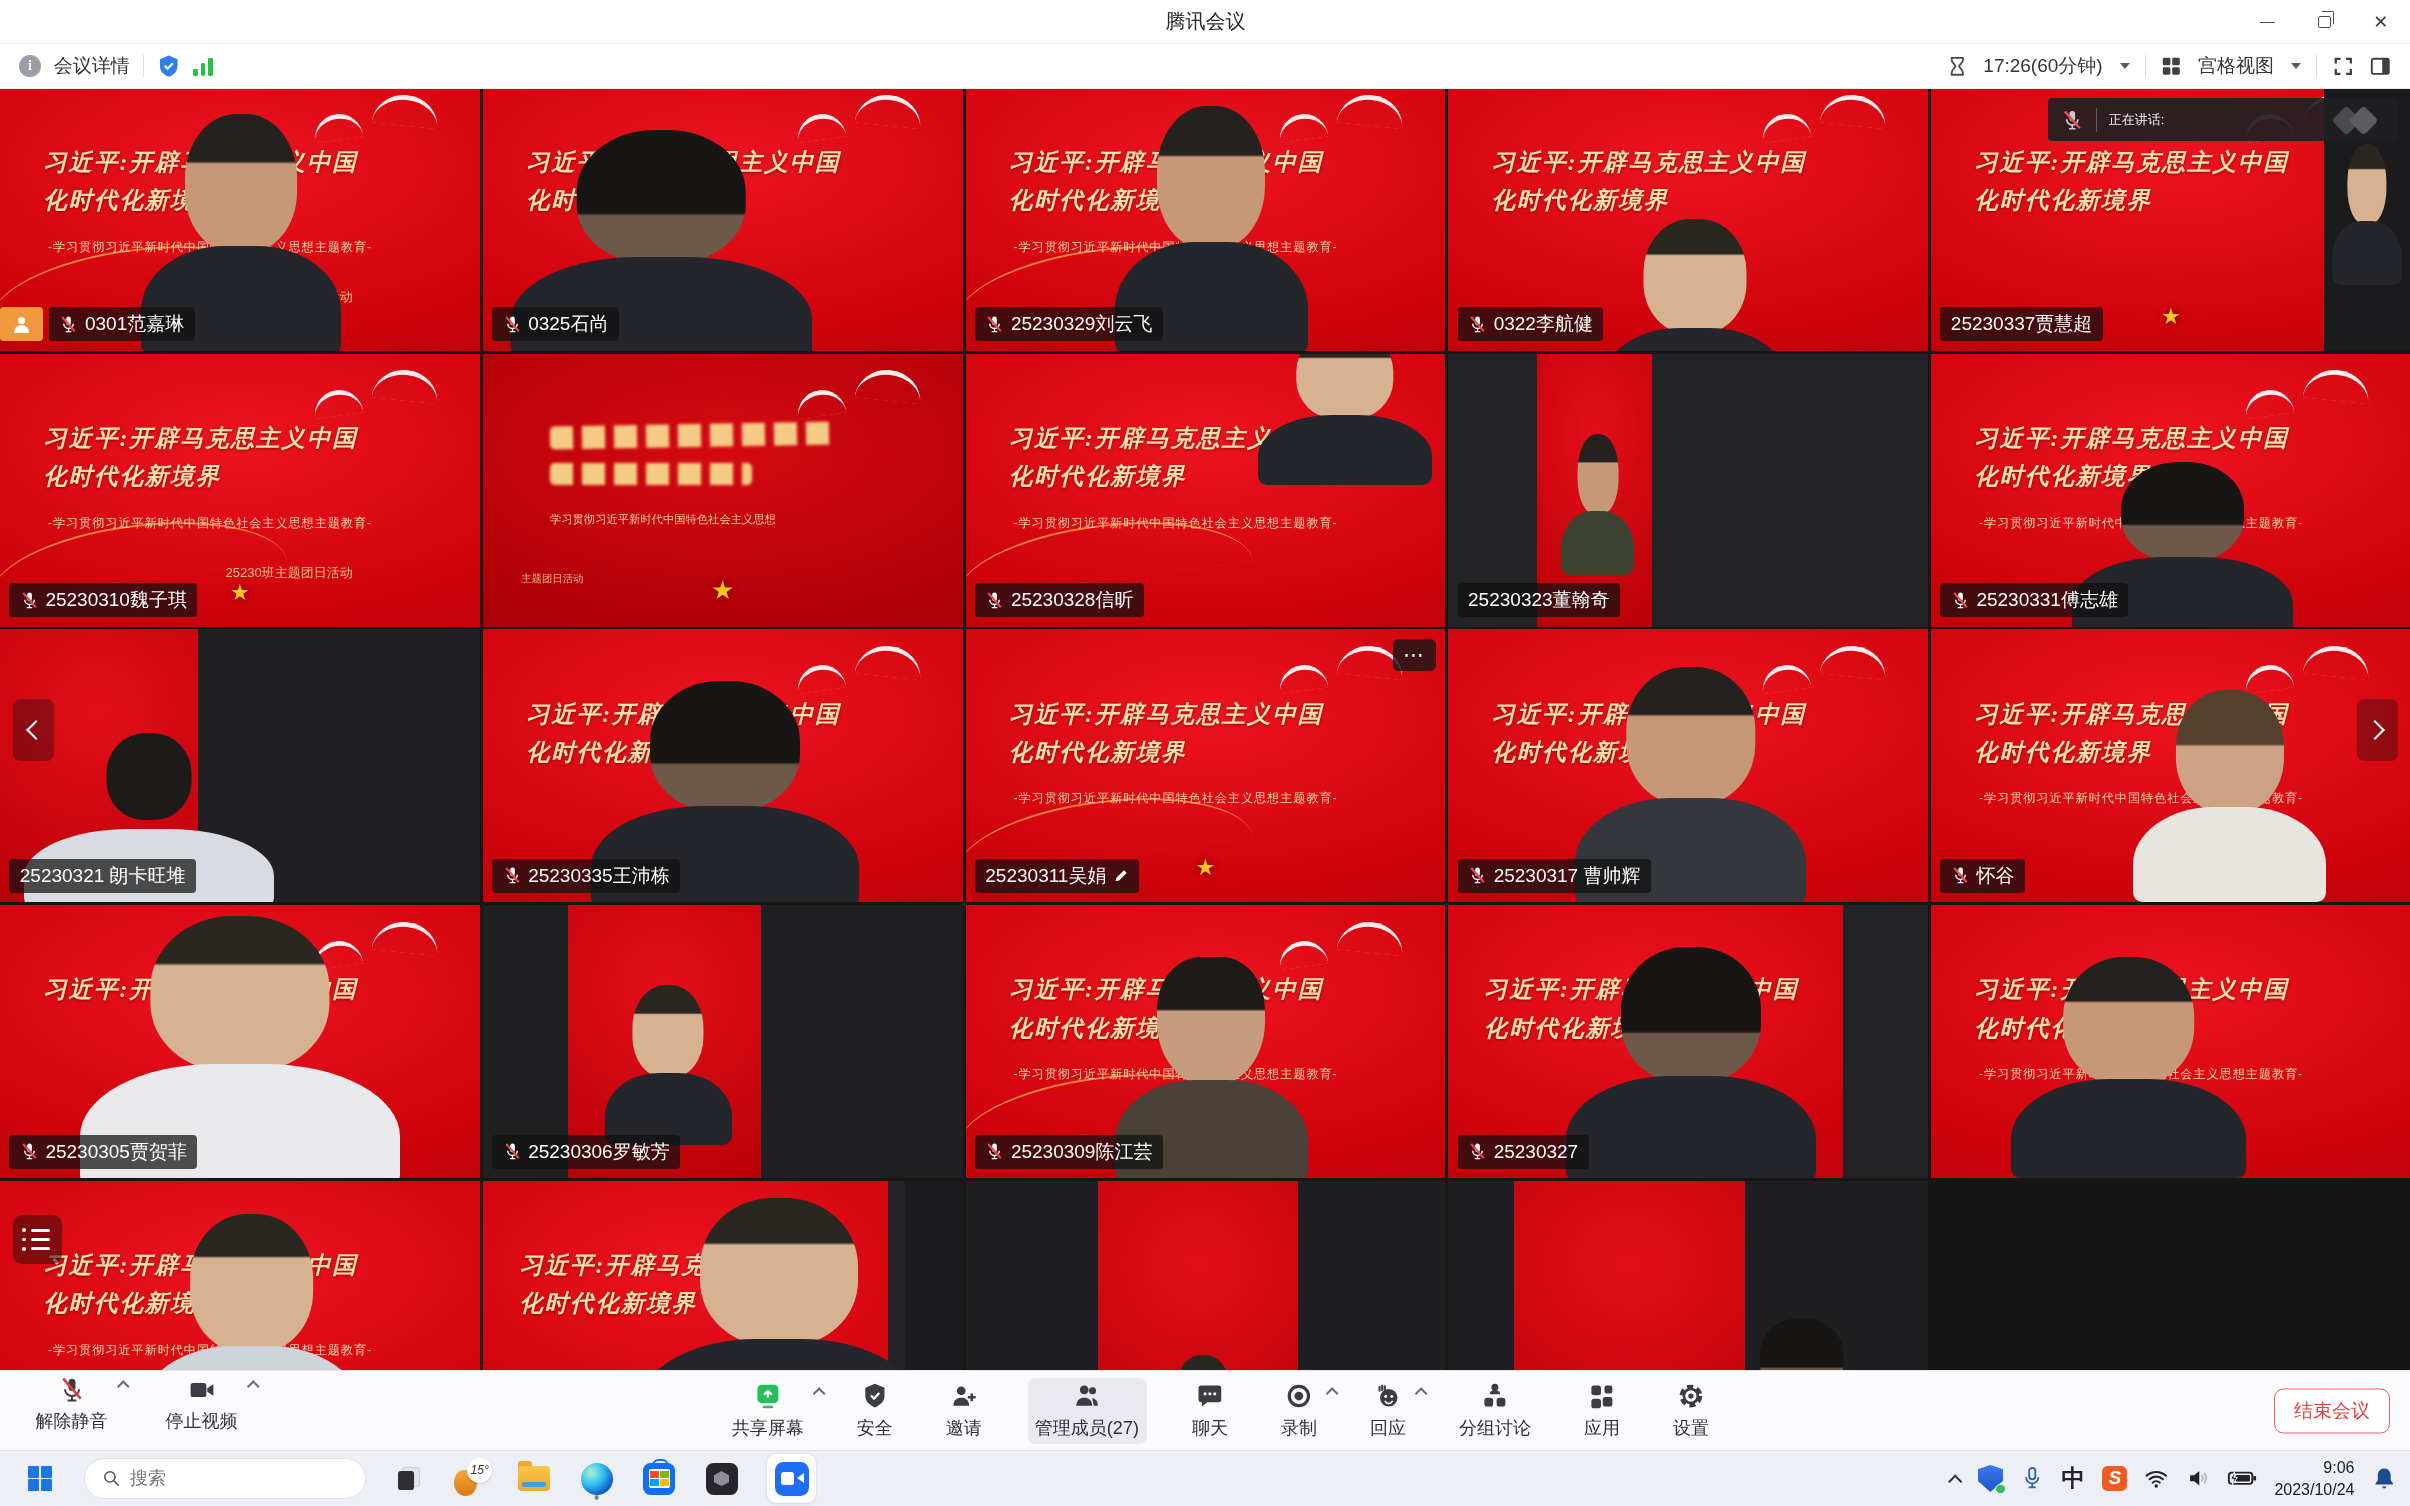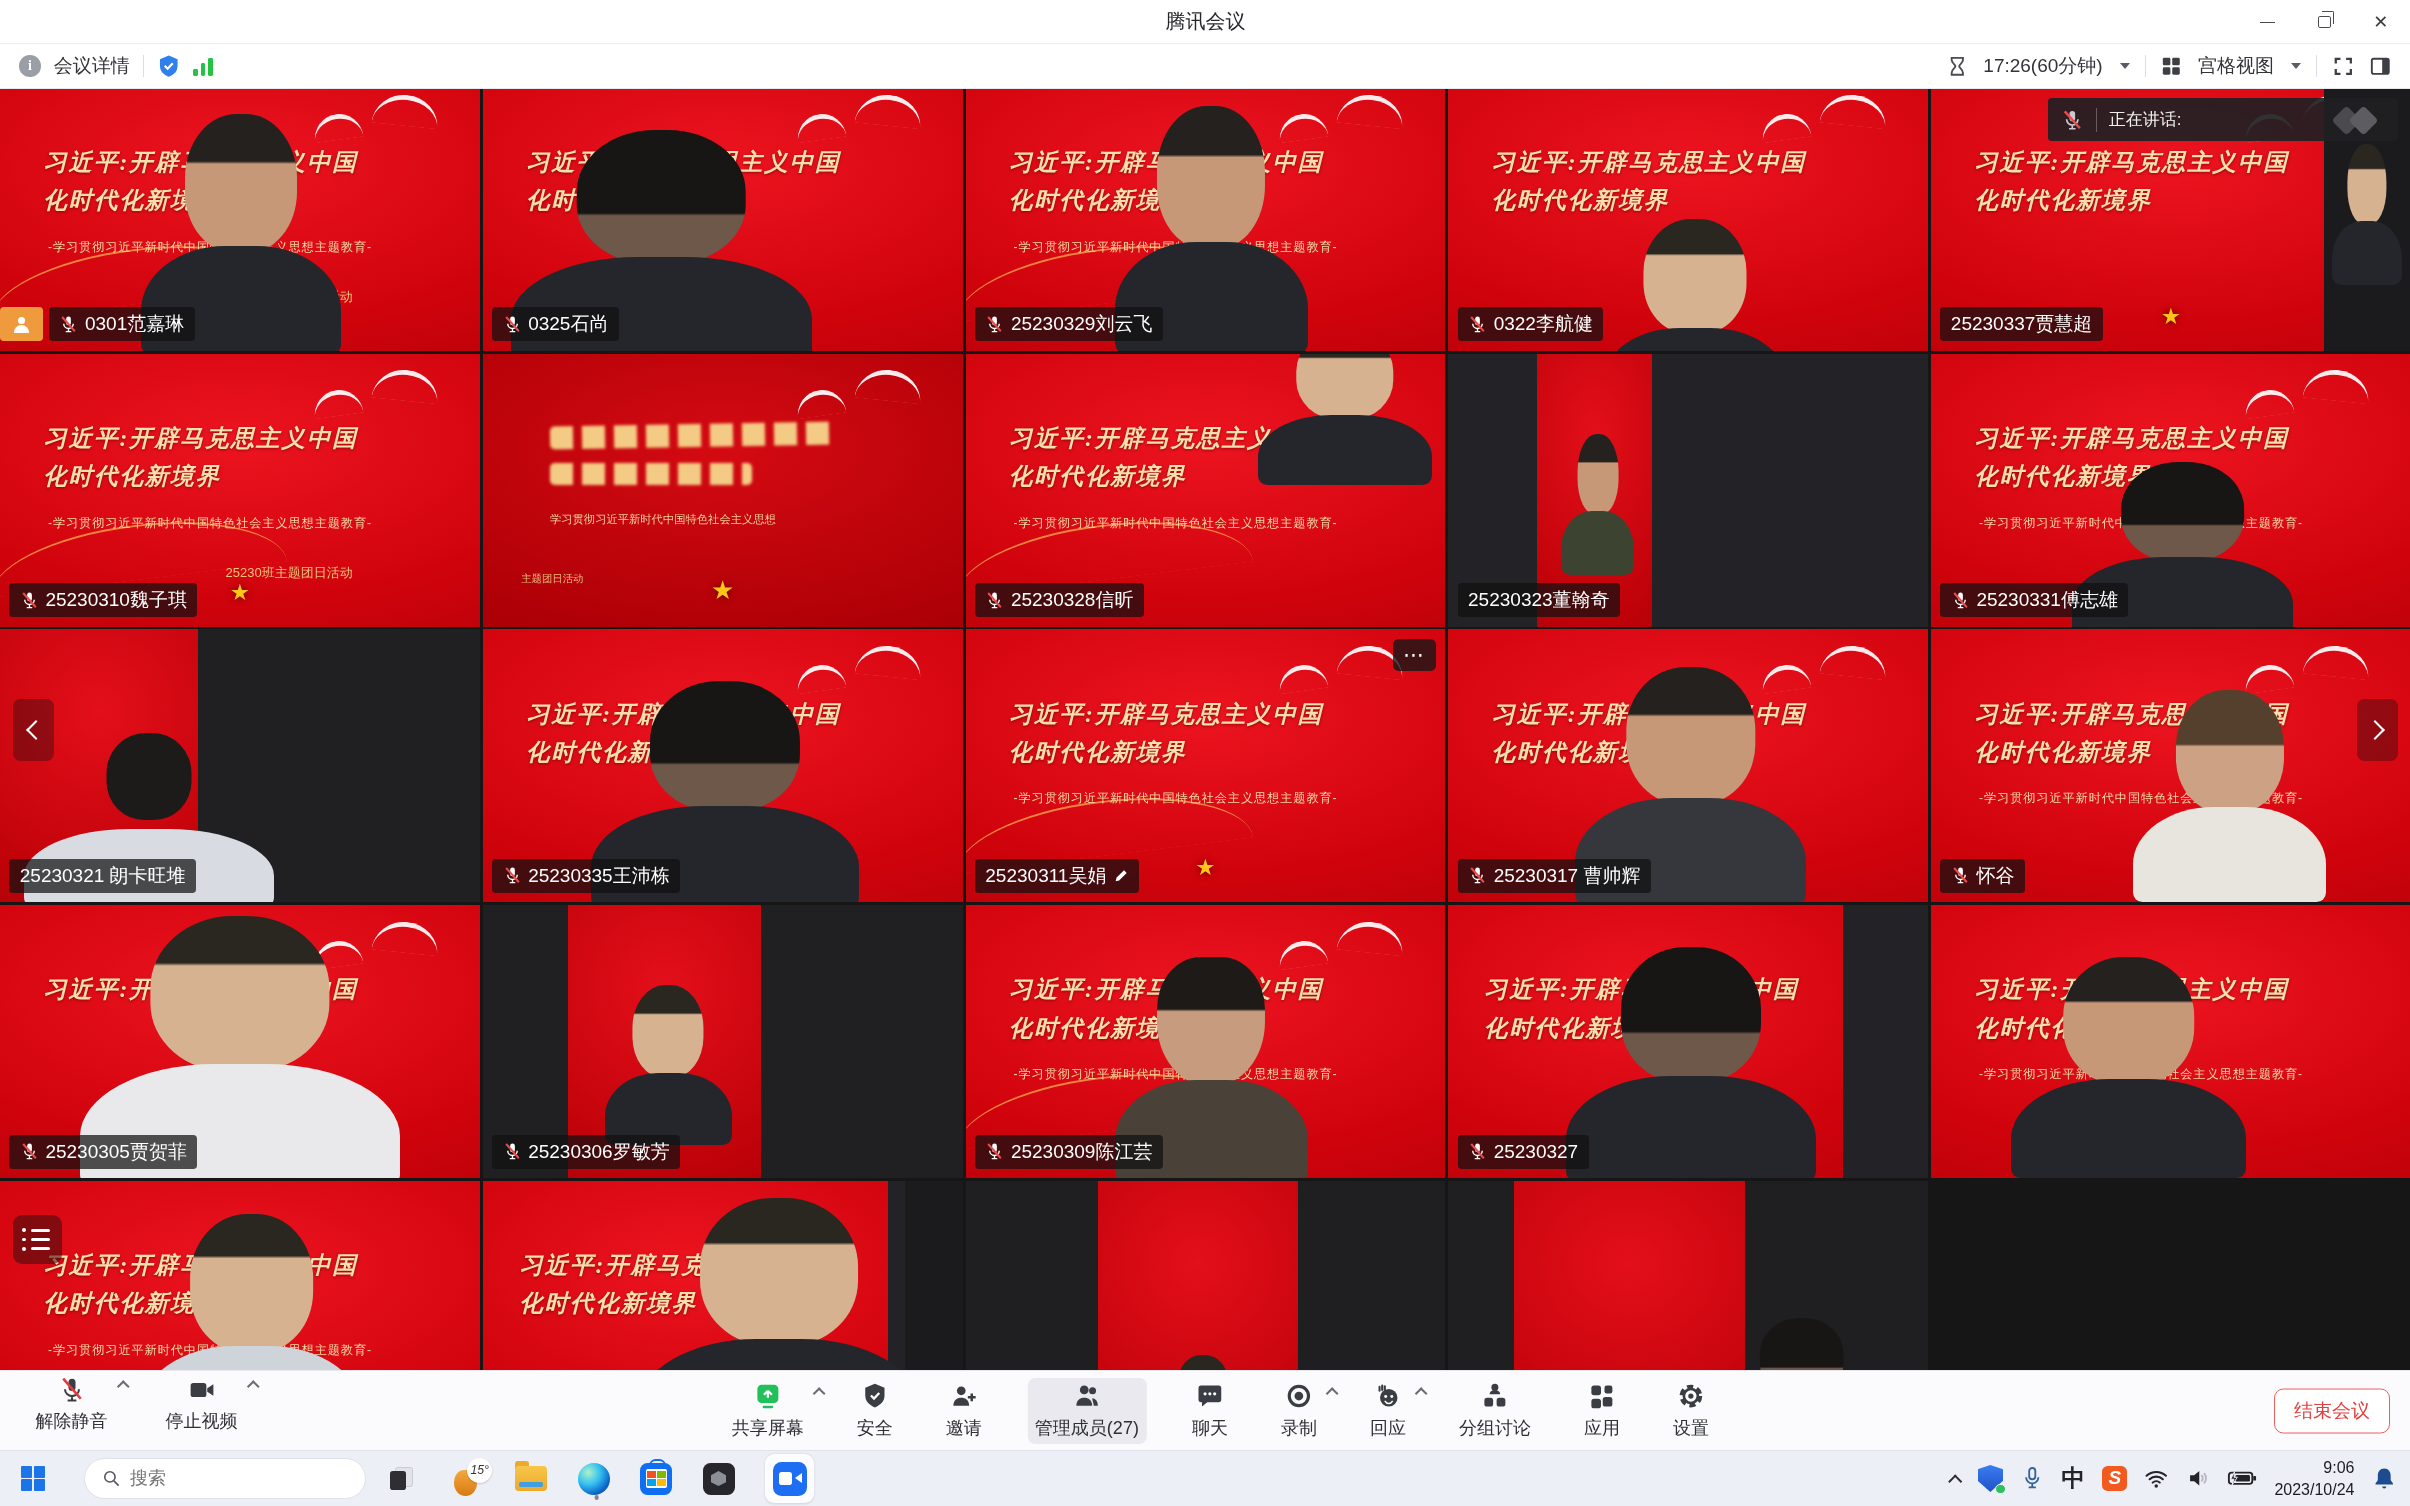--- a/index.html
+++ b/index.html
@@ -59,21 +59,21 @@
 .nt{position:absolute;left:9.4px;bottom:9.4px;height:34px;display:flex;align-items:center;gap:6.6px;background:rgba(16,16,16,.72);border-radius:3.8px;padding:0 10.4px;color:#fff;font-size:19px;white-space:nowrap;z-index:5}
 .mo{width:19px;height:19px;flex:0 0 auto}
 .host{position:absolute;left:0;bottom:9.4px;width:43px;height:34px;background:#f09a3e;border-radius:3.8px;display:flex;align-items:center;justify-content:center;z-index:6}
 .hostg{width:15px;height:15px;position:relative}
 .hostg::before{content:"";position:absolute;left:3.8px;top:0;width:7.5px;height:7.5px;border-radius:50%;background:#fff}
 .hostg::after{content:"";position:absolute;left:0;top:8.5px;width:15px;height:7.5px;border-radius:7.5px 7.5px 0 0;background:#fff}
 .pencil{width:16px;height:16px}
 .more{position:absolute;top:9.4px;right:9.4px;width:43px;height:32px;background:rgba(22,22,22,.8);border-radius:5.6px;color:#fff;display:flex;align-items:center;justify-content:center;font-size:21px;letter-spacing:1.9px;z-index:5}
 
 .speak{position:absolute;top:9.4px;right:13px;width:350px;height:43px;background:rgba(32,32,35,.92);border-radius:3.8px;display:flex;align-items:center;padding:0 13px;gap:12.2px;z-index:20}
-.speak .txt{color:#f0f0f0;font-size:17px}
+.speak .txt{color:#f0f0f0;font-size:13px}
 .sdiv{width:0.9px;height:24.5px;background:rgba(255,255,255,.28)}
 .wm{position:absolute;right:11.3px;top:6.6px;width:56px;height:30px;opacity:.5}
 .wm i{position:absolute;width:21px;height:21px;background:#8b8b90;transform:rotate(45deg);border-radius:3.8px}
 .wm i:nth-child(1){left:5.6px;top:4.7px;background:#77777c}
 .wm i:nth-child(2){left:22.6px;top:4.7px;background:#9a9aa0}
 .pgbtn{position:absolute;top:50%;transform:translateY(-50%);width:41px;height:62px;background:rgba(15,15,15,.35);border-radius:7.5px;display:flex;align-items:center;justify-content:center;z-index:20}
 .pgbtn .chv{width:14px;height:14px;border-left:2.8px solid #fff;border-bottom:2.8px solid #fff}
 .pgL{left:13px}.pgL .chv{transform:rotate(45deg);margin-left:5.6px}
 .pgR{right:13px}.pgR .chv{transform:rotate(225deg);margin-right:5.6px}
 .agenda{position:absolute;left:13px;top:1126px;width:49px;height:49px;background:rgba(70,14,14,.6);border-radius:9.4px;display:flex;flex-direction:column;justify-content:center;gap:5.6px;padding-left:9.4px;z-index:20}
@@ -90,21 +90,21 @@
 .titem.active{background:#e9e9ef}
 .ch{position:absolute;right:-12.2px;top:11.3px;width:8.5px;height:8.5px;border-left:2.3px solid #6a6c72;border-top:2.3px solid #6a6c72;transform:rotate(45deg)}
 .endbtn{position:absolute;right:21px;top:50%;transform:translateY(-50%);border:1.9px solid #e86060;color:#e2403f;border-radius:9.4px;padding:8.5px 19px;font-size:19px;background:#fff;white-space:nowrap}
 
 .taskbar{position:absolute;top:1450px;left:0;width:2411px;height:56px;background:#edeff6;border-top:0.9px solid rgba(0,0,0,.05);display:flex;align-items:center}
 .tbl{display:flex;align-items:center;gap:24.5px;margin-left:21px}
 .win{display:grid;grid-template-columns:11.3px 11.3px;grid-template-rows:11.3px 11.3px;gap:1.9px}
 .win i{background:#1b74e8;border-radius:0.9px}
 .srch{width:282px;height:41px;background:#fff;border:0.9px solid #e0e0ea;border-radius:21px;display:flex;align-items:center;gap:9.4px;padding:0 17px}
 .srch input{border:none;outline:none;font-size:18px;color:#15803d;width:188px;background:transparent;font-family:inherit}
-.tic{width:38px;height:41px;display:flex;align-items:center;justify-content:flex-start;position:relative}
+.tic{width:38px;height:41px;display:flex;align-items:center;justify-content:center;position:relative}
 .tv1{width:22.6px;height:22.6px;position:relative}
 .tv1::before{content:"";position:absolute;right:0;top:0;width:16px;height:18px;background:#e3e4ea;border:0.9px solid #c9cad2;border-radius:2.8px}
 .tv1::after{content:"";position:absolute;left:0;top:3.8px;width:16px;height:19px;background:#2f2f33;border-radius:2.8px}
 .wx{position:relative;width:38px;height:38px}
 .wx .sun{position:absolute;left:1.9px;bottom:1.9px;width:22.6px;height:26px;background:linear-gradient(#f3a93c,#d97a14);border-radius:45% 45% 50% 50%}
 .wx .bad{position:absolute;right:-1.9px;top:-1.9px;width:25.4px;height:25.4px;background:#fff;border-radius:50%;display:flex;align-items:center;justify-content:center;font-size:12.2px;color:#333;box-shadow:0 0.9px 1.9px rgba(0,0,0,.18)}
 .fold{position:relative;width:32px;height:25.4px}
 .fold::before{content:"";position:absolute;left:0;top:-4.7px;width:14px;height:7.5px;background:#eda92c;border-radius:2.8px 2.8px 0 0}
 .fold::after{content:"";position:absolute;inset:0;background:linear-gradient(#f7c64a,#eda92c);border-radius:3.8px}
 .fold i{position:absolute;left:3.8px;bottom:3.8px;width:24.5px;height:5.6px;background:#3f9fe0;border-radius:1.9px;z-index:2}

